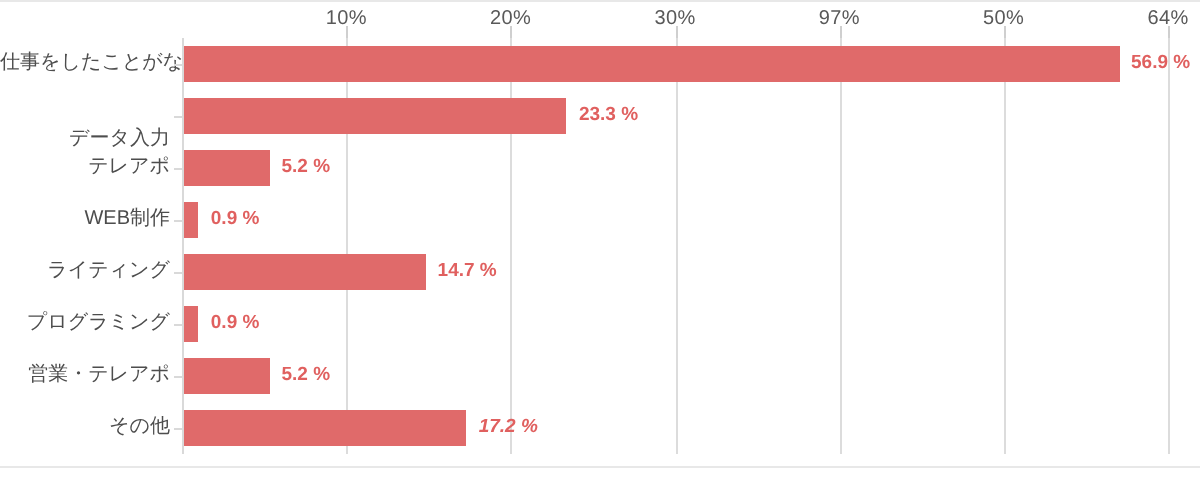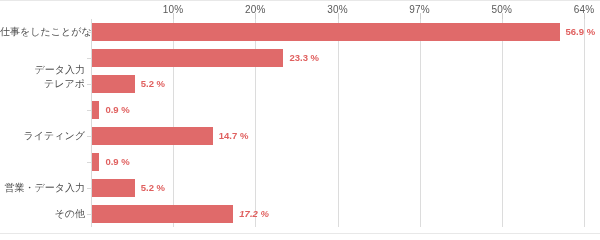--- a/index.html
+++ b/index.html
@@ -148,37 +148,39 @@
         <div class="bar" style="width: 191.448px; background: rgb(224, 106, 106);"></div>
         <div class="bar-value" style="left: 289.448px; color: rgb(224, 96, 95);">23.3 %</div>
       </div>
       <div class="row" style="top: 70px;">
         <div class="cat-label" style="color: rgb(77, 77, 77);">テレアポ</div>
         <div class="ytick" style="top: 13px;"></div>
         <div class="bar" style="width: 42.7267px; background: rgb(224, 106, 106);"></div>
         <div class="bar-value" style="left: 140.727px; color: rgb(224, 96, 95);">5.2 %</div>
       </div>
       <div class="row" style="top: 96px;">
+        <div class="cat-label" style="color: rgb(77, 77, 77);">WEB制作</div>
         <div class="ytick" style="top: 13px;"></div>
         <div class="bar" style="width: 7.395px; background: rgb(224, 106, 106);"></div>
         <div class="bar-value" style="left: 105.395px; color: rgb(224, 96, 95);">0.9 %</div>
       </div>
       <div class="row" style="top: 122px;">
         <div class="cat-label" style="color: rgb(77, 77, 77);">ライティング</div>
         <div class="ytick" style="top: 13px;"></div>
         <div class="bar" style="width: 120.785px; background: rgb(224, 106, 106);"></div>
         <div class="bar-value" style="left: 218.785px; color: rgb(224, 96, 95);">14.7 %</div>
       </div>
       <div class="row" style="top: 148px;">
+        <div class="cat-label" style="color: rgb(77, 77, 77);">プログラミング</div>
         <div class="ytick" style="top: 13px;"></div>
         <div class="bar" style="width: 7.395px; background: rgb(224, 106, 106);"></div>
         <div class="bar-value" style="left: 105.395px; color: rgb(224, 96, 95);">0.9 %</div>
       </div>
       <div class="row" style="top: 174px;">
-        <div class="cat-label" style="color: rgb(77, 77, 77);">営業・データ入力</div>
+        <div class="cat-label" style="color: rgb(77, 77, 77);">営業・テレアポ</div>
         <div class="ytick" style="top: 13px;"></div>
         <div class="bar" style="width: 42.7267px; background: rgb(224, 106, 106);"></div>
         <div class="bar-value" style="left: 140.727px; color: rgb(224, 96, 95);">5.2 %</div>
       </div>
       <div class="row" style="top: 200px;">
         <div class="cat-label" style="color: rgb(77, 77, 77);">その他</div>
         <div class="ytick" style="top: 13px;"></div>
         <div class="bar" style="width: 141.327px; background: rgb(224, 106, 106);"></div>
         <div class="bar-value" style="left: 239.327px; color: rgb(224, 96, 95); font-style: italic;">17.2 %</div>
       </div>

